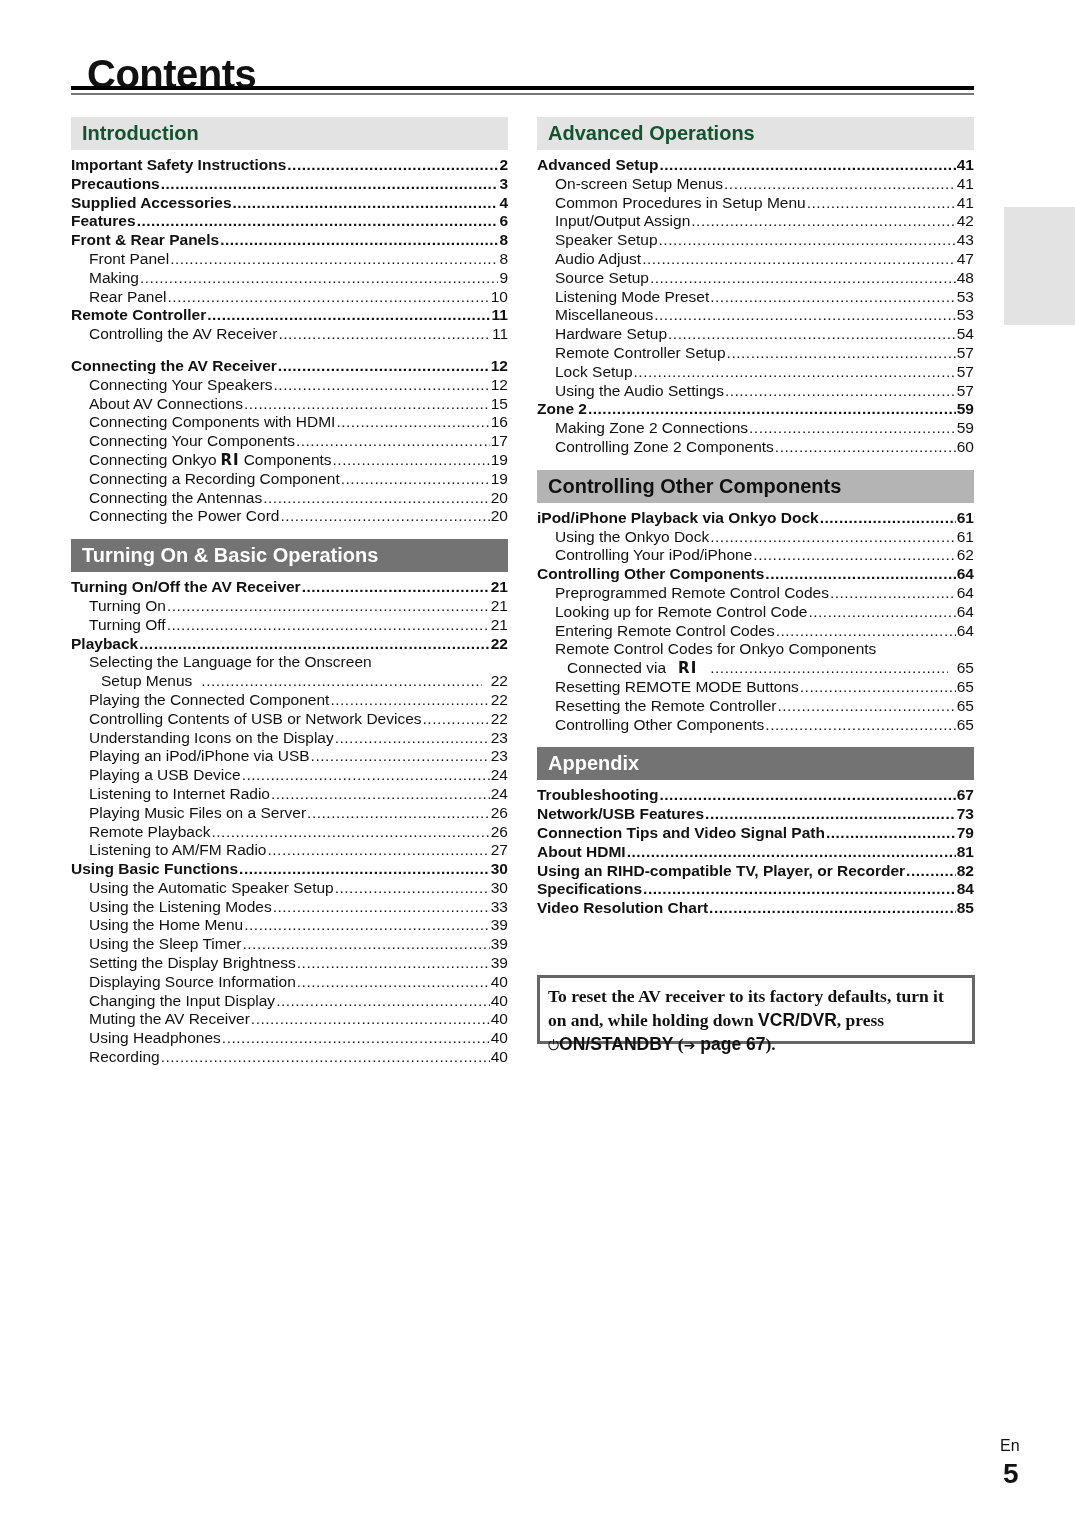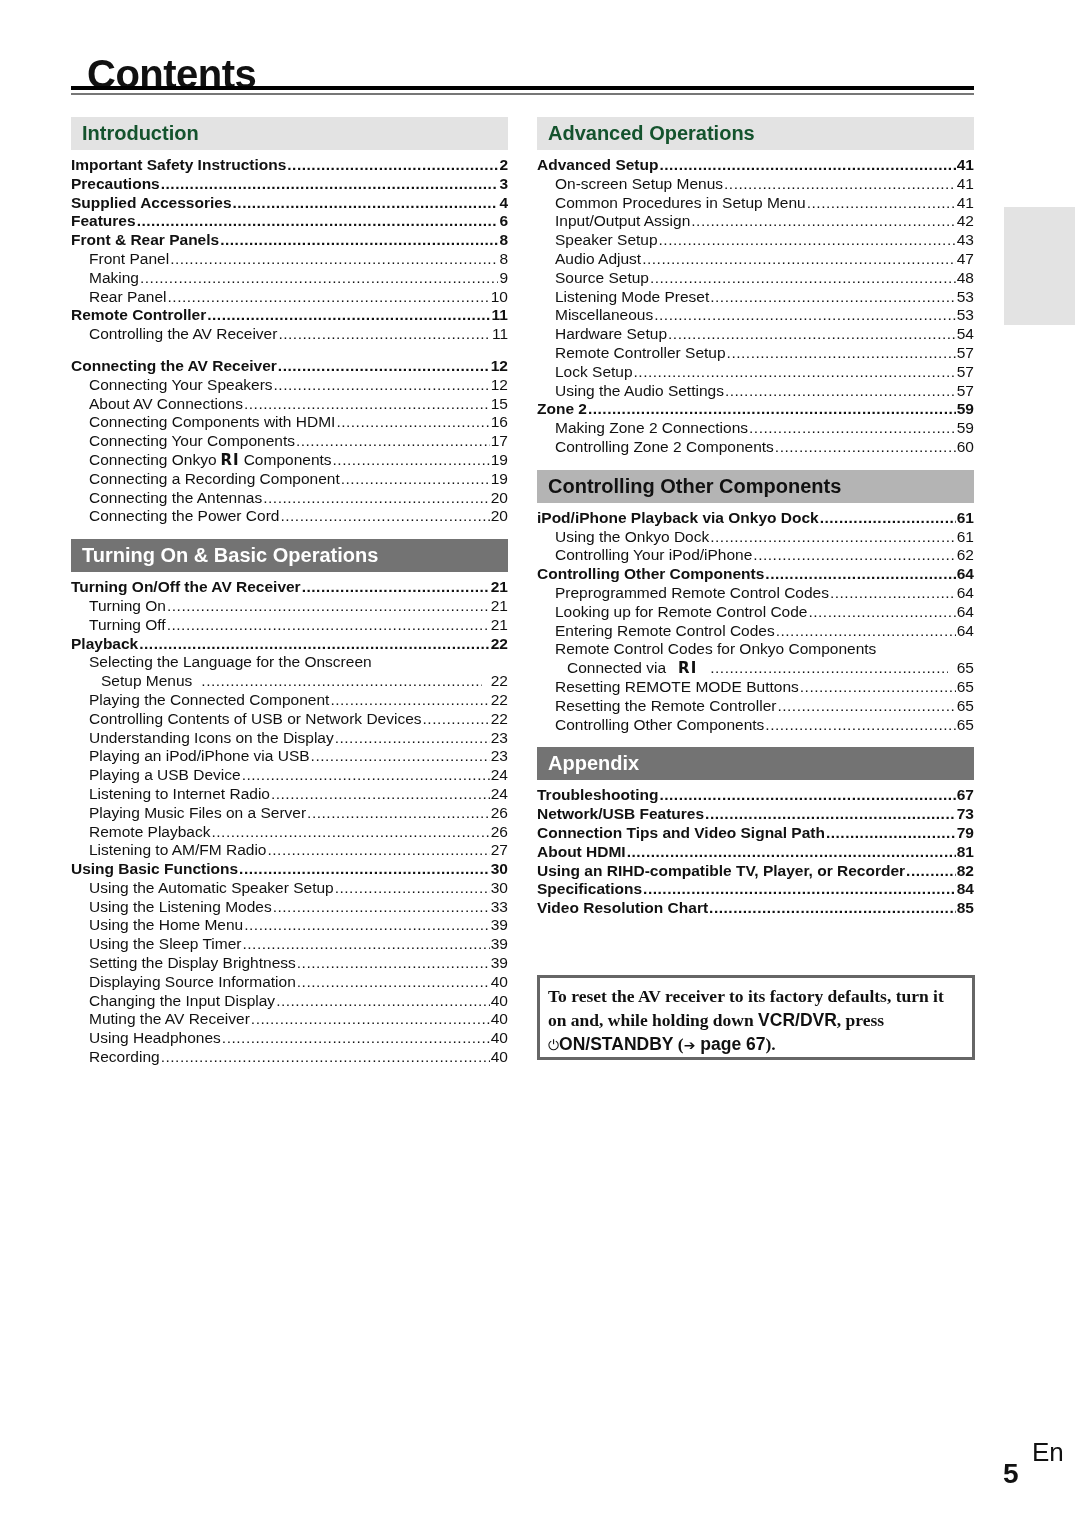--- a/index.html
+++ b/index.html
@@ -18,23 +18,23 @@
   .entry{display:flex;align-items:baseline;font-size:15.5px;line-height:18.8px;height:18.8px;white-space:nowrap;overflow:hidden;}
   .entry.bold{font-weight:bold;}
   .entry.sub{padding-left:18px;justify-content:space-between;}
   .entry.sub2{padding-left:30px;gap:8px;}
   .entry .lbl{flex:none;}
   .entry .dots{flex:1;overflow:hidden;margin:0 1px;}
   .entry .dots::before{content:"................................................................................................................................................................";letter-spacing:0.5px;}
   .entry .pg{flex:none;}
   .ri{font-weight:bold;font-size:15px;letter-spacing:1px;margin:0 4px;font-family:"DejaVu Sans",sans-serif;}
   .tab-marker{position:absolute;left:1004px;top:207px;width:71px;height:118px;background:#e3e3e3;}
-  .note{position:absolute;left:537px;top:975px;width:438px;height:85px;box-sizing:border-box;border:3px solid #666;padding:6px 8px;font-family:"Liberation Serif",serif;font-weight:bold;font-size:17.5px;line-height:24px;}
+  .note{position:absolute;left:537px;top:975px;width:438px;height:69px;box-sizing:border-box;border:3px solid #666;padding:6px 8px;font-family:"Liberation Serif",serif;font-weight:bold;font-size:17.5px;line-height:24px;}
   .note .sans{font-family:"Liberation Sans",sans-serif;}
-  .footer-lang{position:absolute;left:1000px;top:1437px;font-size:26px;margin-left:32px;}
+  .footer-lang{position:absolute;left:1000px;top:1437px;font-size:16px;}
   .footer-page{position:absolute;left:1003px;top:1458px;font-size:28px;font-weight:bold;}
 </style>
 </head>
 <body>
 
 <h1 class="title">Contents</h1>
 <div class="rule1"></div>
 <div class="rule2"></div>
 
 <div class="col col-left">

